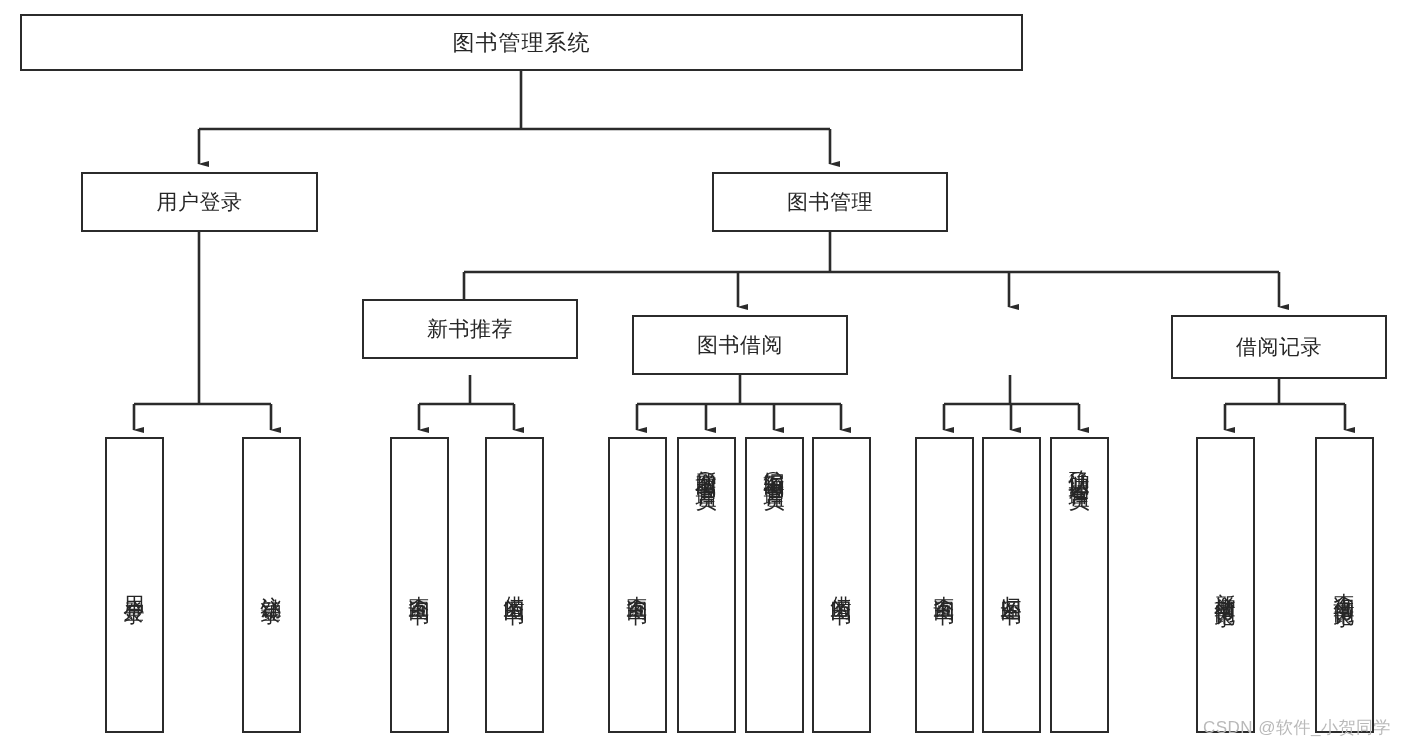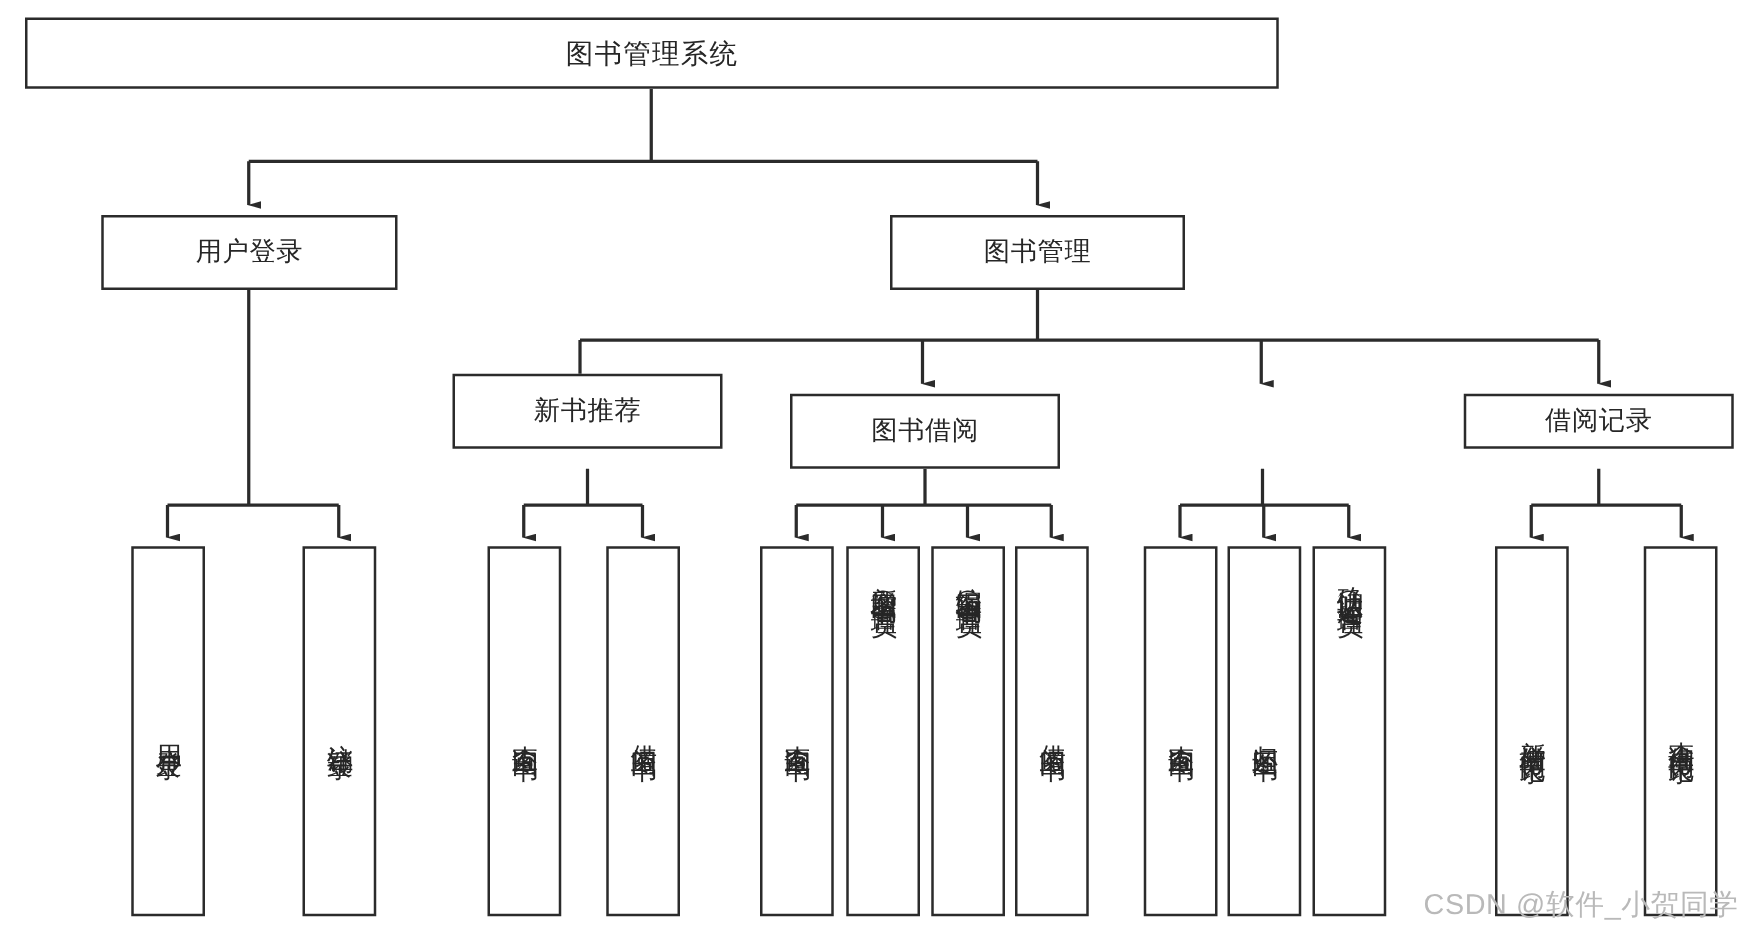--- a/index.html
+++ b/index.html
@@ -37,20 +37,21 @@
   }
   .node .lbl {
     display: block;
     text-align: center;
     line-height: 1.18;
     white-space: nowrap;
   }
   .node.h .lbl {
     font-size: 21px;
     letter-spacing: 0.5px;
+    font-family: Liberation Serif, serif;
   }
   .node.title .lbl {
     font-size: 22px;
     letter-spacing: 1px;
   }
   .node.v {
     align-items: flex-start;
     padding-top: 14px;
   }
   .node.v .lbl {
@@ -62,21 +63,21 @@
     white-space: nowrap;
   }
   .node.v.mid {
     align-items: center;
     padding-top: 0;
   }
   #watermark {
     position: absolute;
     right: 14px;
     bottom: 8px;
-    font-size: 23px;
+    font-size: 17px;
     color: #b9b9b9;
     white-space: nowrap;
     letter-spacing: 0.5px;
   }
 </style>
 </head>
 <body>
 
 <div id="canvas">
 
@@ -140,21 +141,21 @@
   <div class="node h" style="left:712px; top:172px; width:236px; height:60px;">
     <span class="lbl">图书管理</span>
   </div>
 
   <div class="node h" style="left:362px; top:299px; width:216px; height:60px;">
     <span class="lbl">新书推荐</span>
   </div>
   <div class="node h" style="left:632px; top:315px; width:216px; height:60px;">
     <span class="lbl">图书借阅</span>
   </div>
-  <div class="node h" style="left:1171px; top:315px; width:216px; height:44px;">
+  <div class="node h" style="left:1171px; top:315px; width:216px; height:64px;">
     <span class="lbl">借阅记录</span>
   </div>
 
   <div class="node v mid" style="left:105px; top:437px; width:59px; height:296px;">
     <span class="lbl">用户登录</span>
   </div>
   <div class="node v mid" style="left:242px; top:437px; width:59px; height:296px;">
     <span class="lbl">注销登录</span>
   </div>
 

